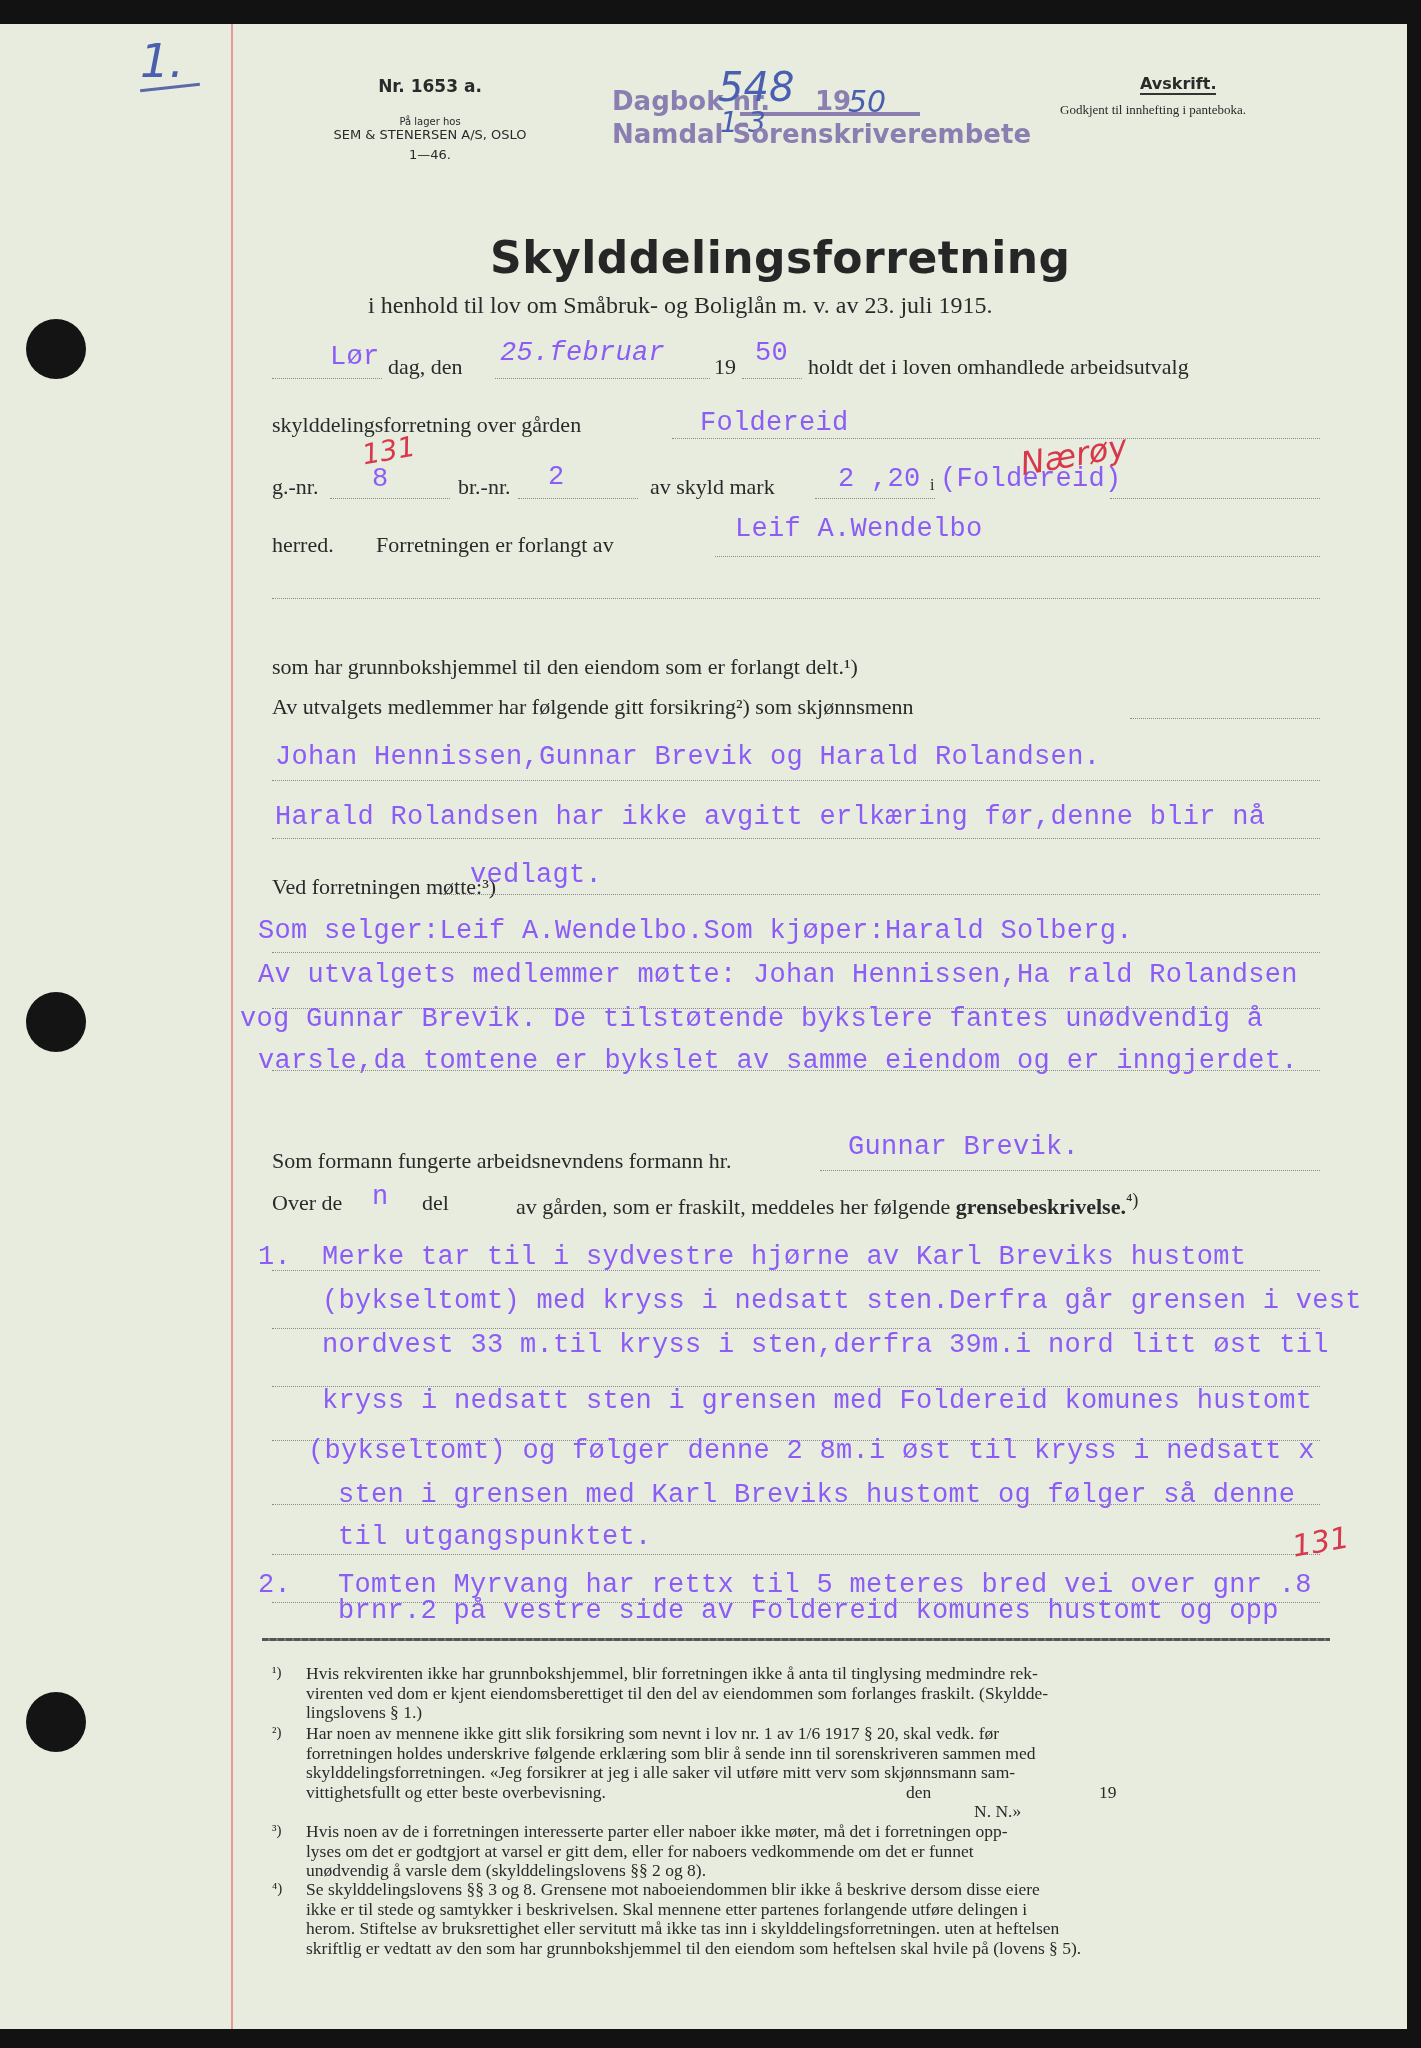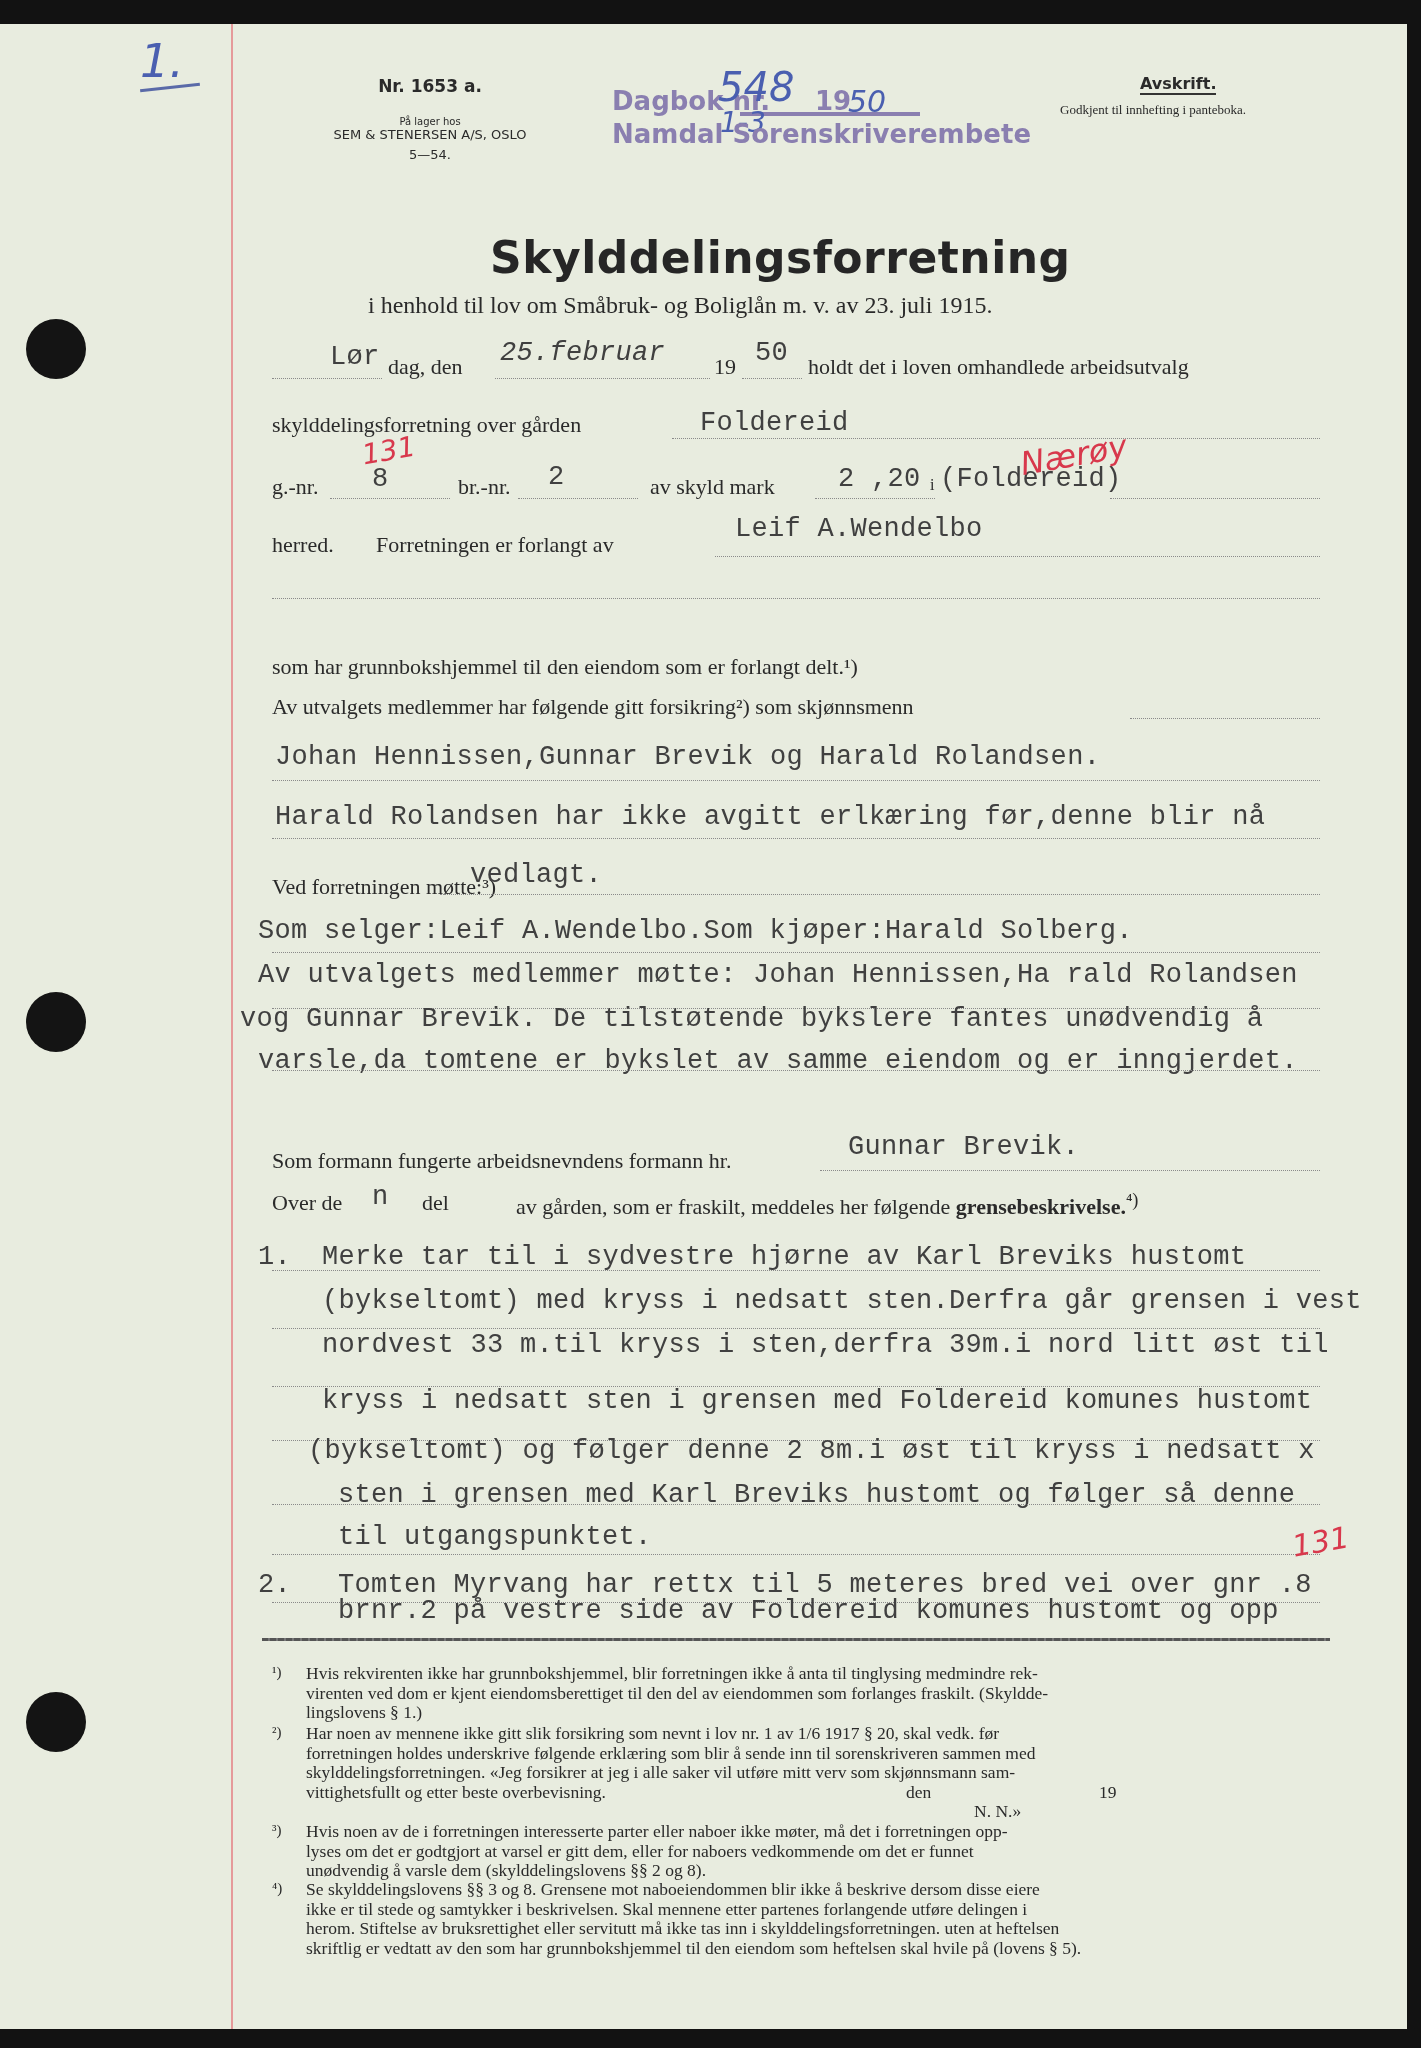--- a/index.html
+++ b/index.html
@@ -3,21 +3,21 @@
 <meta charset="utf-8">
 <style>
   html, body { margin:0; padding:0; }
   body { width:1421px; height:2048px; background:#121212; position:relative; overflow:hidden; }
   .paper { position:absolute; left:0; top:24px; width:1407px; height:2005px; background:#e8ecdf; }
   .margin-line { position:absolute; left:231px; top:0; width:2px; height:100%; background:#e59a9a; }
   .punch { position:absolute; left:26px; width:60px; height:60px; border-radius:50%; background:#141414; }
   .abs { position:absolute; }
   .serif { font-family:"Liberation Serif","DejaVu Serif",serif; color:#2a2a2a; }
   .sans { font-family:"DejaVu Sans","Liberation Sans",sans-serif; color:#2a2a2a; }
-  .mono { font-family:"Liberation Mono","DejaVu Sans Mono",monospace; color:#404040; }
+  .mono { font-family:"Liberation Mono","DejaVu Sans Mono",monospace; color:#8b5cf6; }
   .hand-blue { font-family:"DejaVu Sans",sans-serif; color:#4a5fb0; font-style:italic; }
   .hand-red { font-family:"DejaVu Sans",sans-serif; color:#d8384c; font-style:italic; }
   .stamp { font-family:"DejaVu Sans","Liberation Sans",sans-serif; color:#8a7fb0; font-weight:bold; }
   .dots { position:absolute; border-bottom:1.5px dotted #8a8a8a; height:0; }
   .title { font-family:"DejaVu Sans",sans-serif; font-weight:bold; font-size:44px; color:#262626; letter-spacing:0.5px; }
   .label { font-size:22px; }
   .typed { font-size:27px; letter-spacing:0.3px; }
   .foot { font-family:"Liberation Serif",serif; font-size:17.5px; color:#2a2a2a; line-height:19.5px; }
   .fn-mark { position:absolute; font-family:"Liberation Serif",serif; font-size:15px; color:#2a2a2a; }
   .sep { position:absolute; left:262px; width:1068px; height:3px; background:repeating-linear-gradient(90deg,#555 0 6px,#777 6px 8px); }
@@ -31,21 +31,21 @@
   <div class="punch" style="top:968px;"></div>
   <div class="punch" style="top:1668px;"></div>
 
   <div class="abs hand-blue" style="left:140px; top:10px; font-size:46px;">1.</div>
   <div class="abs" style="left:140px; top:62px; width:60px; height:3px; background:#5a6aa8; transform:rotate(-6deg);"></div>
 
   <div class="abs sans" style="left:300px; top:52px; width:260px; text-align:center;">
     <div style="font-weight:bold; font-size:17px;">Nr. 1653 a.</div>
     <div style="font-size:10px; margin-top:20px;">På lager hos</div>
     <div style="font-size:13px;">SEM &amp; STENERSEN A/S, OSLO</div>
-    <div style="font-size:13px; margin-top:5px;">5—54.</div>
+    <div style="font-size:13px; margin-top:5px;">1—46.</div>
   </div>
 
   <div class="abs stamp" style="left:612px; top:62px; font-size:26px;">Dagbok nr.</div>
   <div class="abs" style="left:740px; top:88px; width:180px; height:4px; background:#8a7fb0;"></div>
   <div class="abs hand-blue" style="left:718px; top:40px; font-size:40px;">548</div>
   <div class="abs stamp" style="left:815px; top:62px; font-size:26px;">19</div>
   <div class="abs hand-blue" style="left:848px; top:60px; font-size:30px;">50</div>
   <div class="abs hand-blue" style="left:720px; top:82px; font-size:28px;">1-3</div>
   <div class="abs stamp" style="left:612px; top:95px; font-size:26px;">Namdal Sorenskriverembete</div>
 

